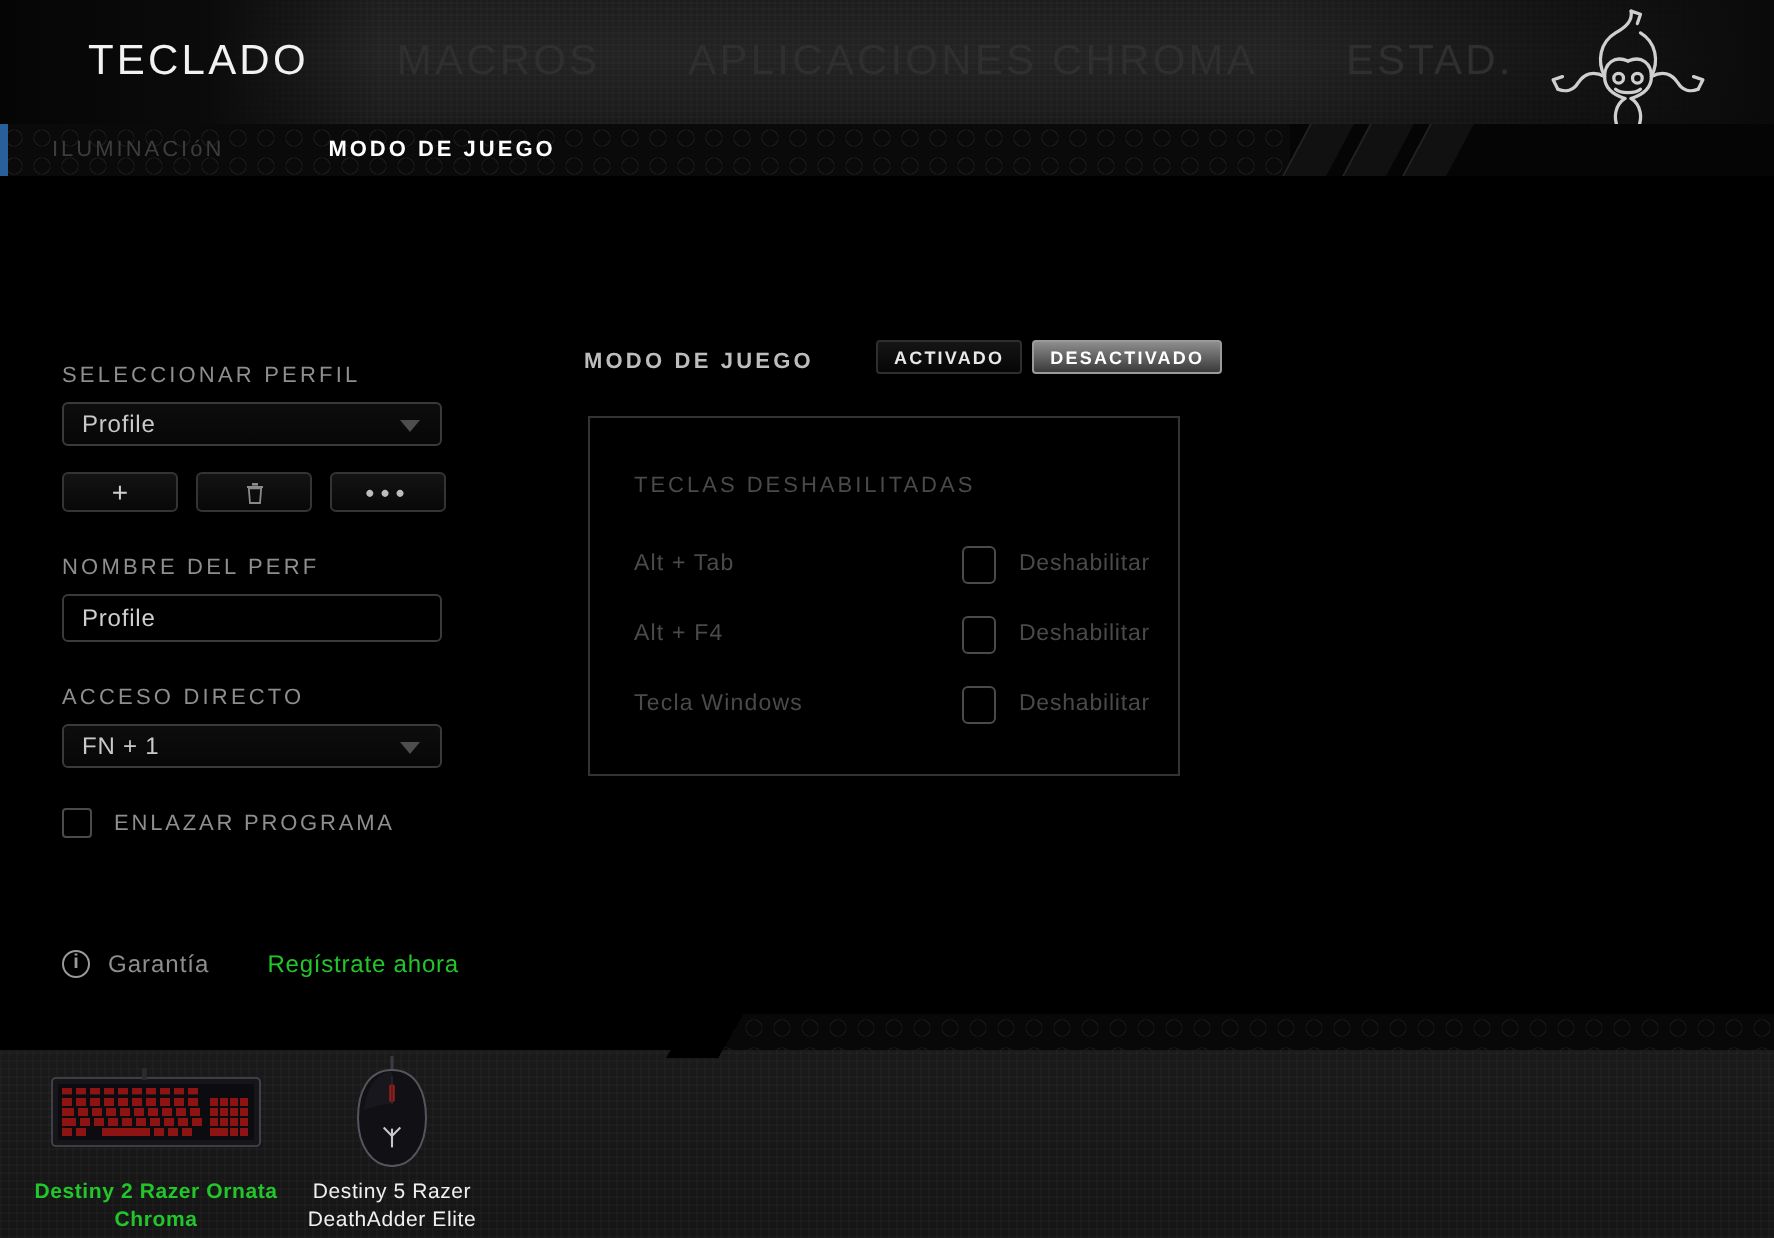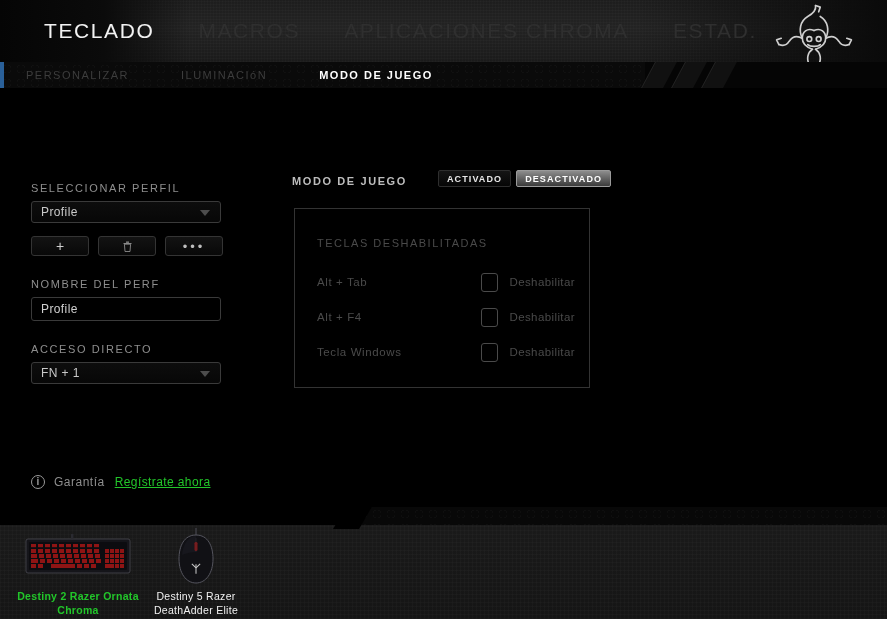--- a/index.html
+++ b/index.html
@@ -338,23 +338,22 @@
     line-height: 1;
   }
   .warranty .wlabel {
     font-size: 12px;
     color: #8e8e8e;
     letter-spacing: .5px;
   }
   .warranty .wlink {
     font-size: 12px;
     color: #22c62a;
-    text-decoration: underline;
     letter-spacing: .4px;
-    margin-left: 1px;
+    margin-left: 20px;
     cursor: pointer;
   }
 
   
   .devicebar {
     position: absolute;
     left: 0; top: 507px;
     width: 887px; height: 112px;
     background:
       repeating-linear-gradient(0deg, rgba(255,255,255,.020) 0 1px, rgba(0,0,0,0) 1px 4px),
@@ -452,21 +451,20 @@
 
   <div class="subnav">
     <div class="subnav-hex"></div>
     <div class="subnav-left-accent"></div>
     <div class="slashes">
       <div class="slash" style="left:0px;"></div>
       <div class="slash" style="left:30px;"></div>
       <div class="slash" style="left:60px;"></div>
     </div>
     <div class="subnav-tabs">
-      <div class="sub-tab">PERSONALIZAR</div>
       <div class="sub-tab">ILUMINACIóN</div>
       <div class="sub-tab active">MODO DE JUEGO</div>
     </div>
   </div>
 
   <div class="content">
 
     <div class="panel-left">
 
       <div class="field-label">SELECCIONAR PERFIL</div>
@@ -493,20 +491,24 @@
 
       <div class="field-label" style="margin-top:22px;">NOMBRE DEL PERF</div>
       <input class="rz-input" type="text" value="Profile" style="">
 
       <div class="field-label" style="margin-top:22px;">ACCESO DIRECTO</div>
       <div class="rz-select">
         <span class="val">FN + 1</span>
         <span class="caret"></span>
       </div>
 
+      <div class="checkbox-row">
+        <div class="rz-check"></div>
+        <span class="lbl">ENLAZAR PROGRAMA</span>
+      </div>
     </div>
 
     <div class="panel-game">
       <div class="gm-head">
         <span class="gm-title">MODO DE JUEGO</span>
         <div class="toggle-group">
           <div class="tgl off-state">ACTIVADO</div>
           <div class="tgl on-state">DESACTIVADO</div>
         </div>
       </div>

